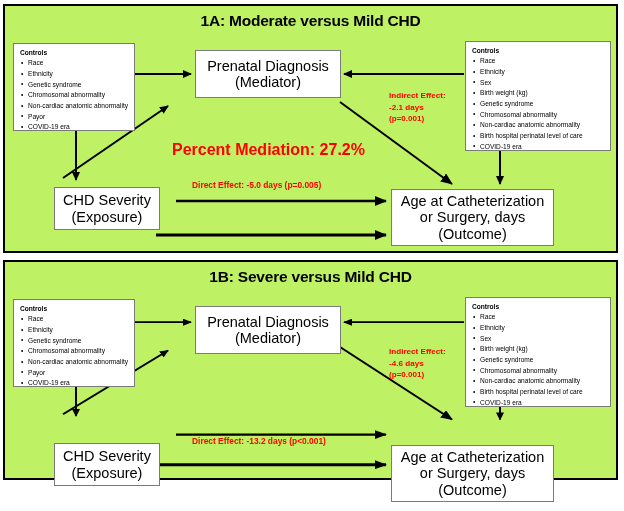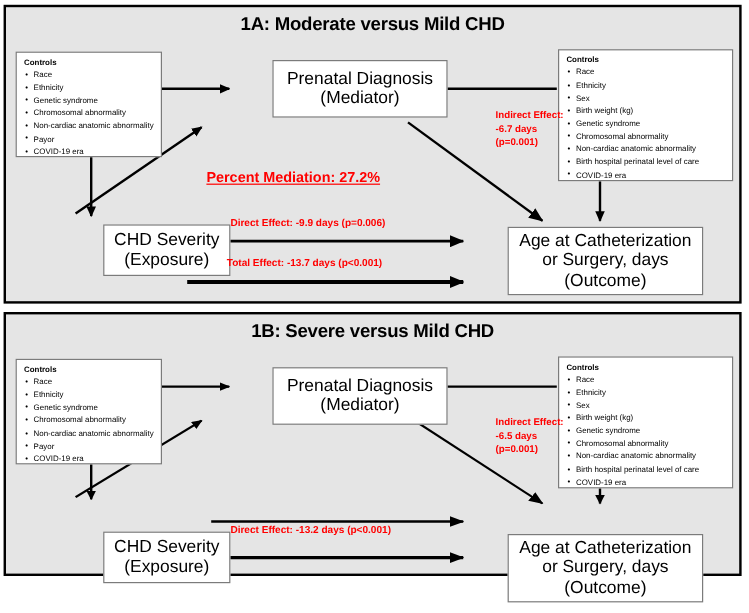--- a/index.html
+++ b/index.html
@@ -17,21 +17,21 @@
     position: relative;
     width: 624px;
     height: 511px;
     background: #ffffff;
   }
   .panel {
     position: absolute;
     left: 3px;
     width: 615px;
     border: 2px solid #000000;
-    background: #e5e5e5;
+    background: #bef264;
     box-sizing: border-box;
   }
   #panel-a { top: 4px;   height: 249px; }
   #panel-b { top: 260px; height: 220px; }
 
   .panel-title {
     position: absolute;
     top: 6px;
     left: 0;
     width: 100%;
@@ -49,21 +49,20 @@
     background: #ffffff;
     box-sizing: border-box;
     display: flex;
     flex-direction: column;
     align-items: center;
     justify-content: center;
     text-align: center;
     color: #000000;
     font-size: 14.5px;
     line-height: 1.12;
-    margin-left: 32px;
   }
   .node span { display: block; white-space: nowrap; }
 
   
   .controls {
     position: absolute;
     border: 1px solid #7b7b7b;
     background: #ffffff;
     box-sizing: border-box;
     padding: 4px 5px 3px 5px;
@@ -96,29 +95,27 @@
   }
 
   
   .red-text {
     position: absolute;
     color: #ff0000;
     font-size: 8.1px;
     font-weight: bold;
     line-height: 1.45;
     white-space: nowrap;
-    margin-left: 24px;
   }
   .pct-med {
     position: absolute;
     color: #ff0000;
-    font-size: 12px;
+    font-size: 16px;
     font-weight: bold;
     white-space: nowrap;
-    text-decoration: underline;
   }
   .edge-label {
     position: absolute;
     color: #ff0000;
     font-size: 8.4px;
     font-weight: bold;
     white-space: nowrap;
   }
 
   svg.arrows {
@@ -206,29 +203,28 @@
     </div>
 
     <div class="node" style="left:386px; top:183px; width:163px; height:57px;">
       <span>Age at Catheterization</span>
       <span>or Surgery, days</span>
       <span>(Outcome)</span>
     </div>
 
     <div class="red-text" style="left:384px; top:84px;">
       <div>Indirect Effect:</div>
-      <div>-6.7 days</div>
+      <div>-2.1 days</div>
       <div>(p=0.001)</div>
     </div>
 
     <div class="pct-med" style="left:167px; top:135px;">Percent Mediation: 27.2%</div>
 
-    <div class="edge-label" style="left:187px; top:174px;">Direct Effect: -9.9 days (p=0.006)</div>
-
-    <div class="edge-label" style="left:184px; top:208px;">Total Effect: -13.7 days (p&lt;0.001)</div>
+    <div class="edge-label" style="left:187px; top:174px;">Direct Effect: -5.0 days (p=0.005)</div>
+
   </div>
 
   <div class="panel" id="panel-b">
 
     <div class="panel-title">1B: Severe versus Mild CHD</div>
 
     <svg class="arrows" viewBox="0 0 611 244" preserveAspectRatio="none">
       <defs>
         <marker id="ahB" markerWidth="9" markerHeight="8" refX="8" refY="4" orient="auto" markerUnits="userSpaceOnUse">
           <path d="M0,0 L9,4 L0,8 z" fill="#000"></path>
@@ -286,21 +282,21 @@
     </div>
 
     <div class="node" style="left:386px; top:183px; width:163px; height:57px;">
       <span>Age at Catheterization</span>
       <span>or Surgery, days</span>
       <span>(Outcome)</span>
     </div>
 
     <div class="red-text" style="left:384px; top:84px;">
       <div>Indirect Effect:</div>
-      <div>-6.5 days</div>
+      <div>-4.6 days</div>
       <div>(p=0.001)</div>
     </div>
 
 
     <div class="edge-label" style="left:187px; top:174px;text-align:center;">Direct Effect: -13.2 days (p&lt;0.001)</div>
 
   </div>
 
 </div>
 

